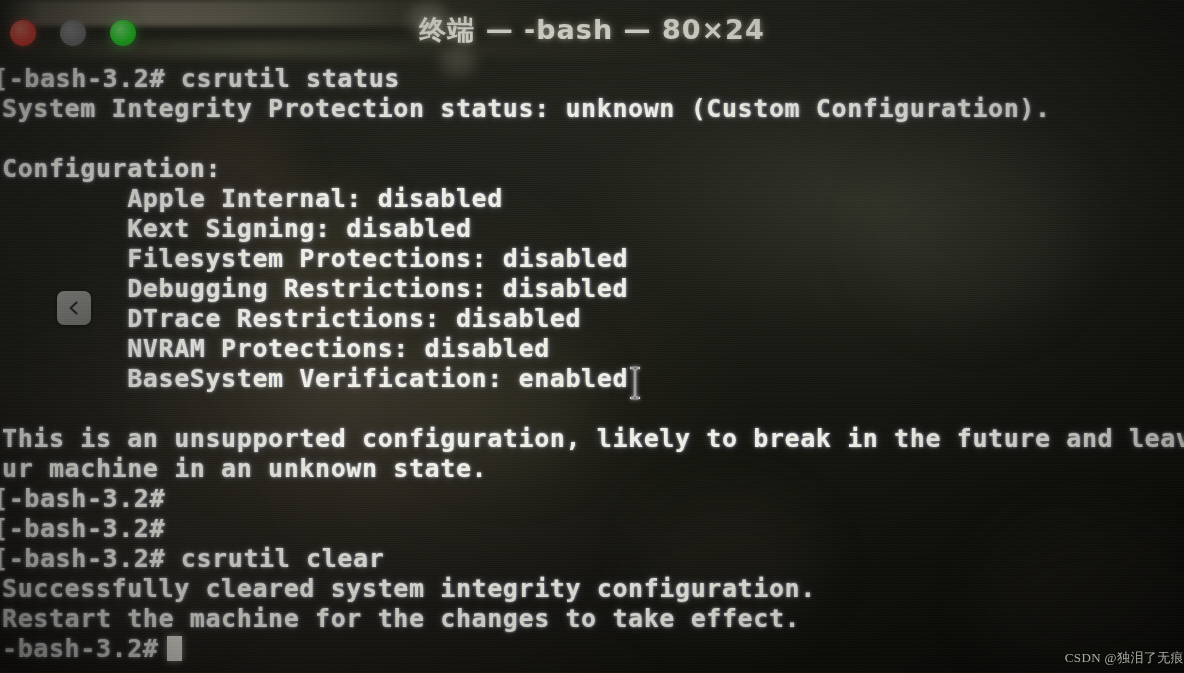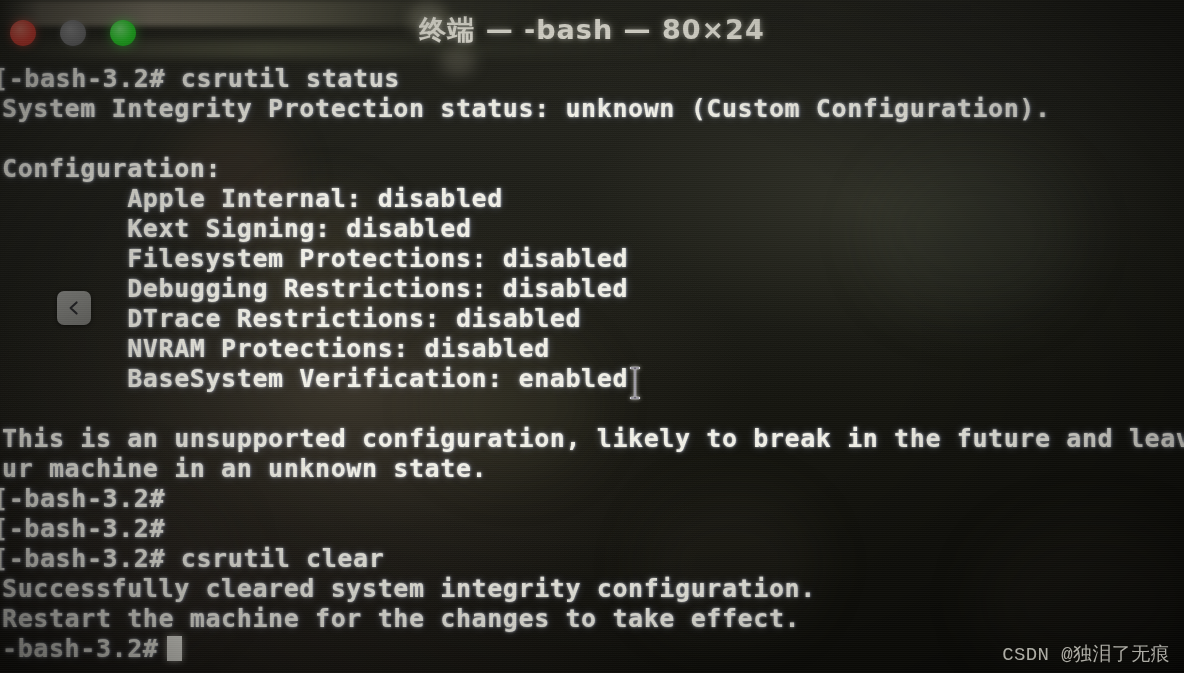--- a/index.html
+++ b/index.html
@@ -179,23 +179,23 @@
   .ibeam {
     position: absolute;
     left: 627px; top: 366px;
     width: 16px; height: 34px;
   }
   .ibeam svg { display: block; filter: drop-shadow(0 0 2px rgba(255,255,255,0.6)); }
 
   
   .watermark {
     position: absolute;
-    right: 14px; bottom: 6px;
-    font-family: Liberation Mono, monospace;
-    font-size: 19px;
+    right: 0; bottom: 6px;
+    font-family: Liberation Serif, serif;
+    font-size: 13px;
     color: rgba(214,212,204,0.80);
     letter-spacing: 0.4px;
     white-space: nowrap;
   }
 </style>
 </head>
 <body>
 
 <div class="photo">
 

